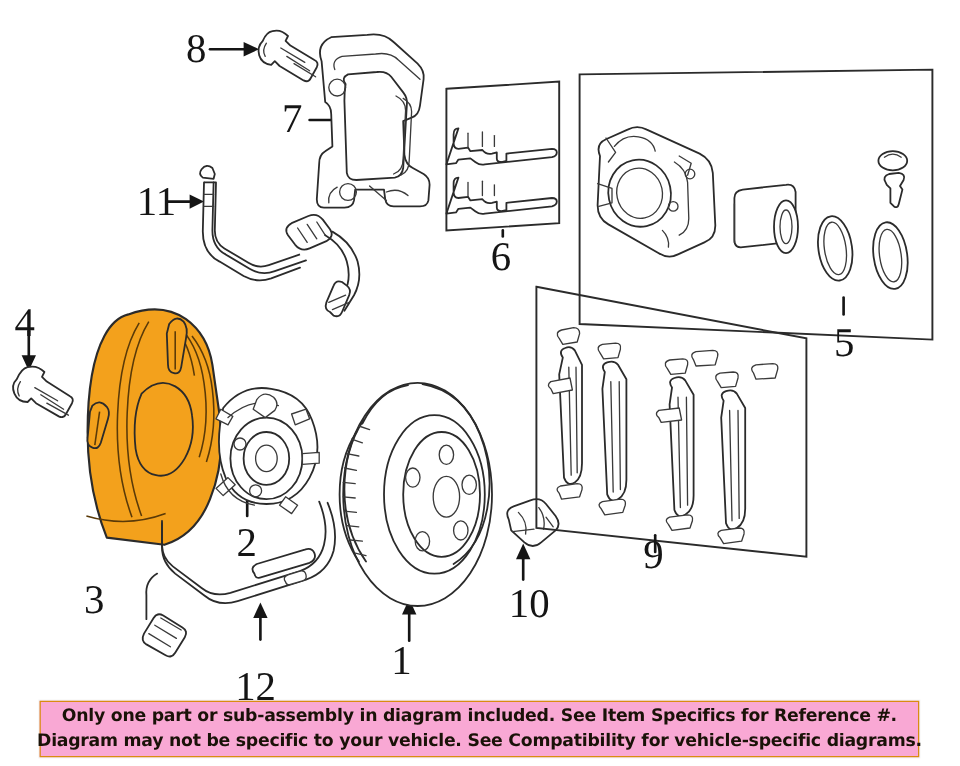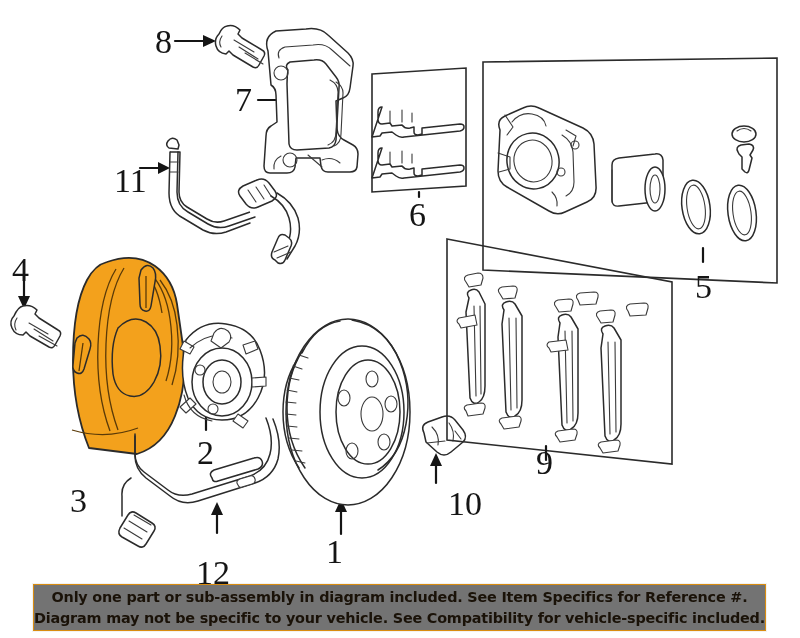--- a/index.html
+++ b/index.html
@@ -21,21 +21,21 @@
     color:#151515;
     line-height:1;
     user-select:none;
   }
 
   
   #banner{
     position:absolute;
     left:33px;top:584px;
     width:733px;height:47px;
-    background:#737373;
+    background:#f9a8d4;
     border:1px solid #d98c10;
     box-sizing:border-box;
     display:flex;
     flex-direction:column;
     align-items:center;
     justify-content:center;
     box-shadow:0 0 0 1px rgba(0,0,0,.05);
   }
   #banner .bline{
     font-family:"DejaVu Sans",sans-serif;
@@ -347,22 +347,22 @@
 
   <div class="callout" style="left:326px;top:535px;">1</div>
   <div class="callout" style="left:197px;top:436px;">2</div>
   <div class="callout" style="left:70px;top:484px;">3</div>
   <div class="callout" style="left:12px;top:253px;">4</div>
   <div class="callout" style="left:695px;top:270px;">5</div>
   <div class="callout" style="left:409px;top:198px;">6</div>
   <div class="callout" style="left:235px;top:83px;">7</div>
   <div class="callout" style="left:155px;top:25px;">8</div>
   <div class="callout" style="left:536px;top:446px;">9</div>
-  <div class="callout" style="left:448px;top:487px;">10</div>
-  <div class="callout" style="left:114px;top:164px;">11</div>
+  <div class="callout" style="left:424px;top:487px;">10</div>
+  <div class="callout" style="left:114px;top:152px;">11</div>
   <div class="callout" style="left:196px;top:556px;">12</div>
 
   <div id="banner">
     <div class="bline">Only one part or sub-assembly in diagram included. See Item Specifics for Reference #.</div>
-    <div class="bline">Diagram may not be specific to your vehicle. See Compatibility for vehicle-specific included.</div>
+    <div class="bline">Diagram may not be specific to your vehicle. See Compatibility for vehicle-specific diagrams.</div>
   </div>
 
 </div>
 
 </body></html>

